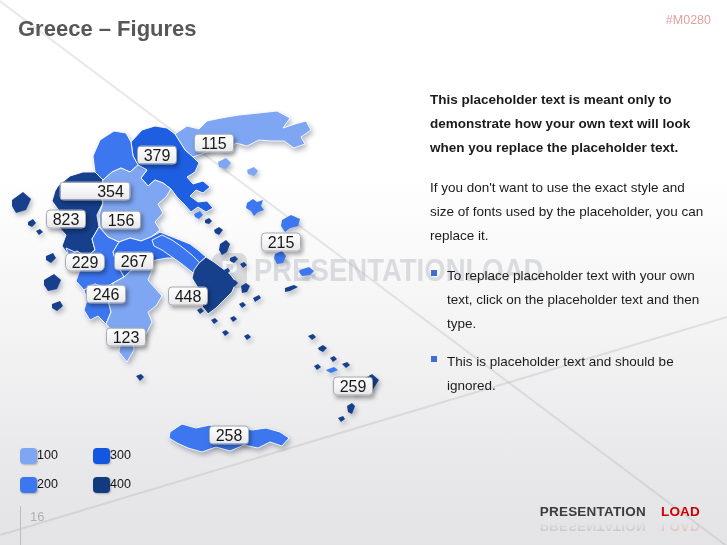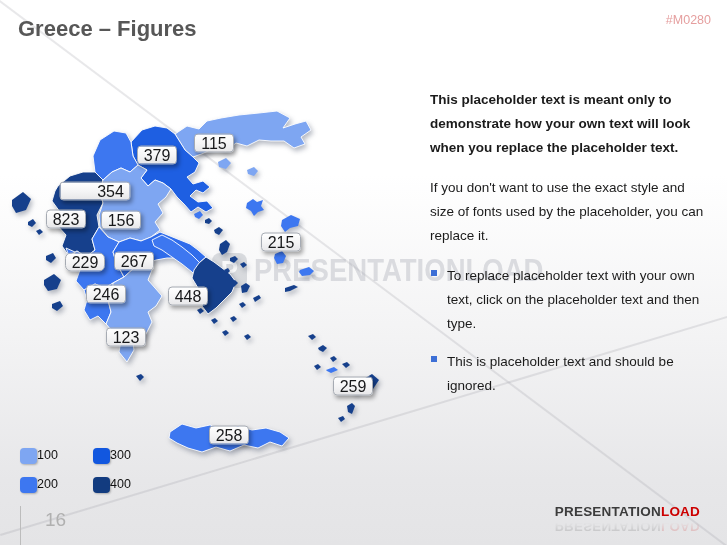--- a/index.html
+++ b/index.html
@@ -40,25 +40,25 @@
   
   .panel{position:absolute;left:430px;top:88px;width:274px;z-index:5;
     font-size:13.5px;line-height:24px;color:#1b1b1b;}
   .panel p{margin:0 0 16px 0;}
   .panel .lead{font-weight:bold;}
   .panel ul{list-style:none;margin:0;padding:0;}
   .panel li{position:relative;padding-left:17px;margin-bottom:14px;}
   .panel li:last-child{margin-bottom:0;}
   .panel li::before{content:"";position:absolute;left:1px;top:6px;width:6px;height:6px;background:var(--bullet,#3D6FD6);}
   
-  .page-number{position:absolute;left:45px;top:509px;font-size:19px;color:#b0b0b0;z-index:6;}
+  .page-number{position:absolute;left:30px;top:509px;font-size:13px;color:#b0b0b0;z-index:6;}
   .footer-line{position:absolute;left:20px;top:506px;width:1px;height:39px;background:#bcbcbc;z-index:6;}
   .logo{position:absolute;right:27px;top:505px;z-index:6;font-size:13.5px;font-weight:bold;
     letter-spacing:0.2px;line-height:14px;text-align:right;}
-  .logo .part-a{color:#3c3c3c;}.logo .part-b{color:#cc0000;}
+  .logo .part-a{color:#3c3c3c;}.logo .part-b{color:#cc0000;margin-left:15px;}
   .logo-reflection{transform:scaleY(-1);opacity:0.22;
     -webkit-mask-image:linear-gradient(to bottom,rgba(0,0,0,0.9),transparent 75%);
     mask-image:linear-gradient(to bottom,rgba(0,0,0,0.9),transparent 75%);}
 </style>
 </head>
 <body>
 
 <div class="slide">
 
   <div class="diag diag-a"></div>

